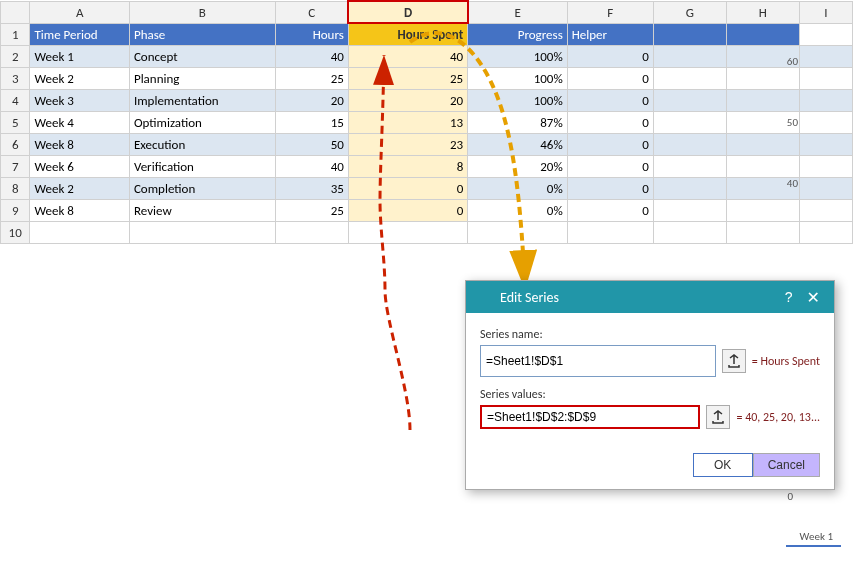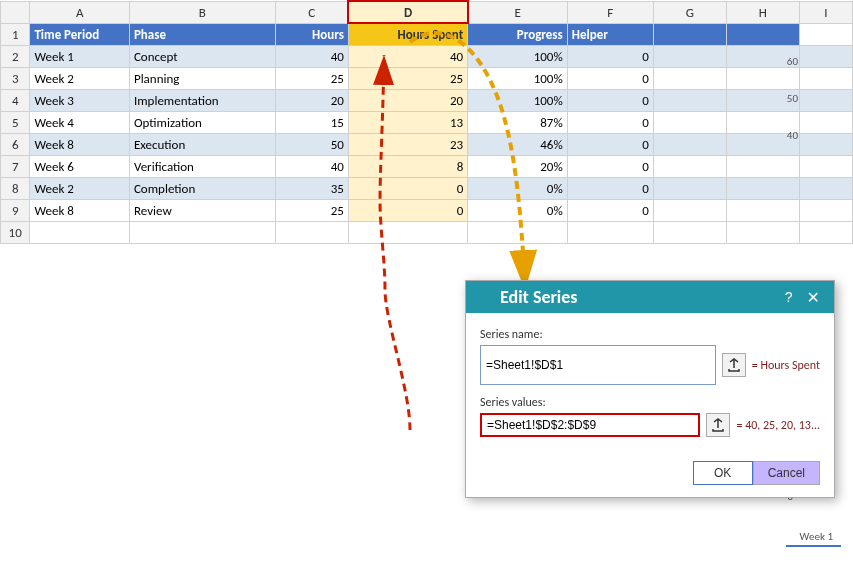--- a/index.html
+++ b/index.html
@@ -53,21 +53,21 @@
       font-weight: normal;
       color: #333;
       width: 22px;
       min-width: 22px;
     }
 
     
     .data-header {
       background: #4472C4;
       color: #fff;
-      font-weight: bold;
+      font-weight: normal;
       margin-left: 36px;
     }
 
     
     .data-row-even {
       background: #dce6f1;
     }
     .data-row-odd {
       background: #fff;
     }
@@ -120,22 +120,22 @@
       background: #2196a8;
       color: #fff;
       padding: 6px 10px;
       display: flex;
       align-items: center;
       justify-content: space-between;
       height: 32px;
     }
 
     .dialog-title {
-      font-size: 18px;
-      font-weight: bold;
+      font-size: 14px;
+      font-weight: normal;
       padding-left: 24px;
     }
 
     .dialog-controls {
       display: flex;
       gap: 6px;
       align-items: center;
     }
 
     .dialog-btn-question {
@@ -171,21 +171,21 @@
       align-items: center;
       gap: 6px;
       margin-bottom: 10px;
     }
 
     .field-input {
       flex: 1;
       border: 1px solid #7a9cc4;
       padding: 3px 5px;
       font-size: 12px;
-      height: 40px;
+      height: 32px;
       background: #fff;
     }
 
     .field-input-red {
       flex: 1;
       border: 2px solid #cc0000;
       padding: 10px 5px;
       font-size: 12px;
       height: 24px;
       background: #fff;
@@ -396,21 +396,21 @@
         <td></td>
         <td></td>
         <td></td>
         <td></td>
         <td></td>
         <td></td>
       </tr>
     </tbody>
   </table>
 
-  <div style="position:absolute; right:55px; top:55px; font-size:11px; color:#555; display:flex; flex-direction:column; gap:24px;text-align:center;">
+  <div style="position:absolute; right:55px; top:55px; font-size:11px; color:#555; display:flex; flex-direction:column; gap:48px;text-align:center;">
     <span>60</span>
     <span>50</span>
     <span>40</span>
   </div>
 
   <div style="position:absolute; right:60px; top:490px; font-size:11px; color:#555;">
     <span>0</span>
   </div>
 
   <div style="position:absolute; right:20px; top:530px; font-size:11px; color:#555;">

